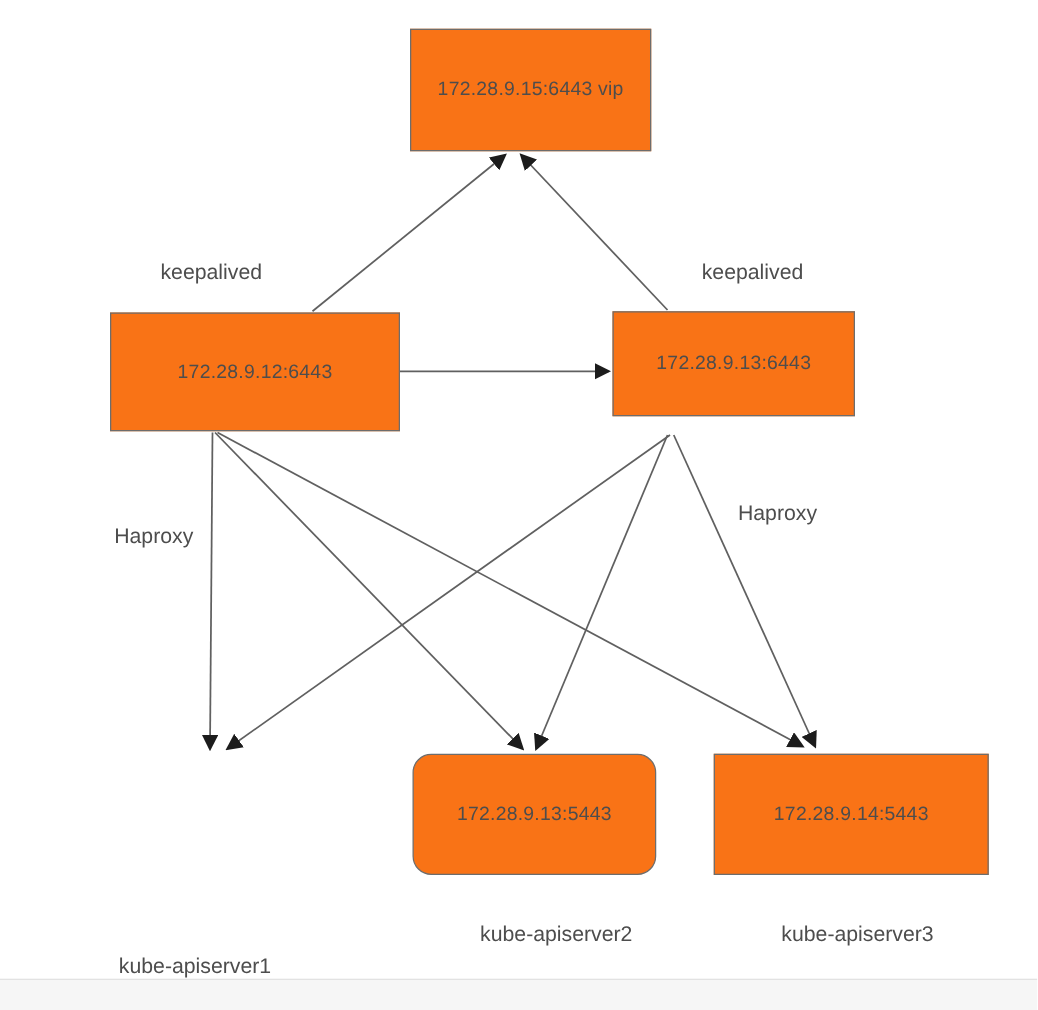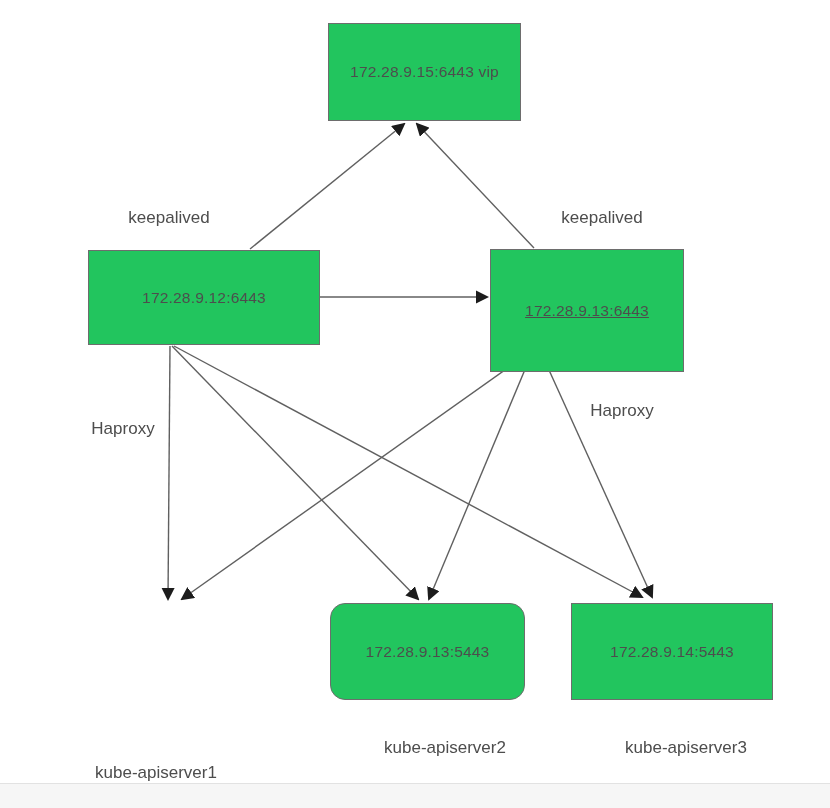--- a/index.html
+++ b/index.html
@@ -20,21 +20,21 @@
     position: absolute;
     left: 0;
     top: 0;
     width: 830px;
     height: 808px;
   }
   .node {
     position: absolute;
     box-sizing: border-box;
     border: 1.5px solid #6d6d6d;
-    background: #22c55e;
+    background: #f97316;
     display: flex;
     align-items: center;
     justify-content: center;
     font-size: 15.5px;
     letter-spacing: 0.2px;
     color: #4d4d4d;
     text-align: center;
   }
   .free-label {
     position: absolute;
@@ -78,30 +78,30 @@
   </svg>
 
   <div class="node" style="left:328px; top:23px; width:193px; height:98px;">
     <span>172.28.9.15:6443 vip</span>
   </div>
 
   <div class="node" style="left:88px; top:250px; width:232px; height:95px;">
     <span>172.28.9.12:6443</span>
   </div>
 
-  <div class="node" style="left:490px; top:249px; width:194px; height:123px;text-decoration:underline;">
+  <div class="node" style="left:490px; top:249px; width:194px; height:84px;">
     <span>172.28.9.13:6443</span>
   </div>
 
 
   <div class="node" style="left:330px; top:603px; width:195px; height:97px;border-radius:15px;">
     <span>172.28.9.13:5443</span>
   </div>
 
-  <div class="node" style="left:571px; top:603px; width:202px; height:97px;">
+  <div class="node" style="left:571px; top:603px; width:220px; height:97px;">
     <span>172.28.9.14:5443</span>
   </div>
 
   <div class="free-label" style="left:169px; top:218px;">keepalived</div>
 
   <div class="free-label" style="left:602px; top:218px;">keepalived</div>
 
   <div class="free-label" style="left:123px; top:429px;">Haproxy</div>
 
   <div class="free-label" style="left:622px; top:411px;">Haproxy</div>

